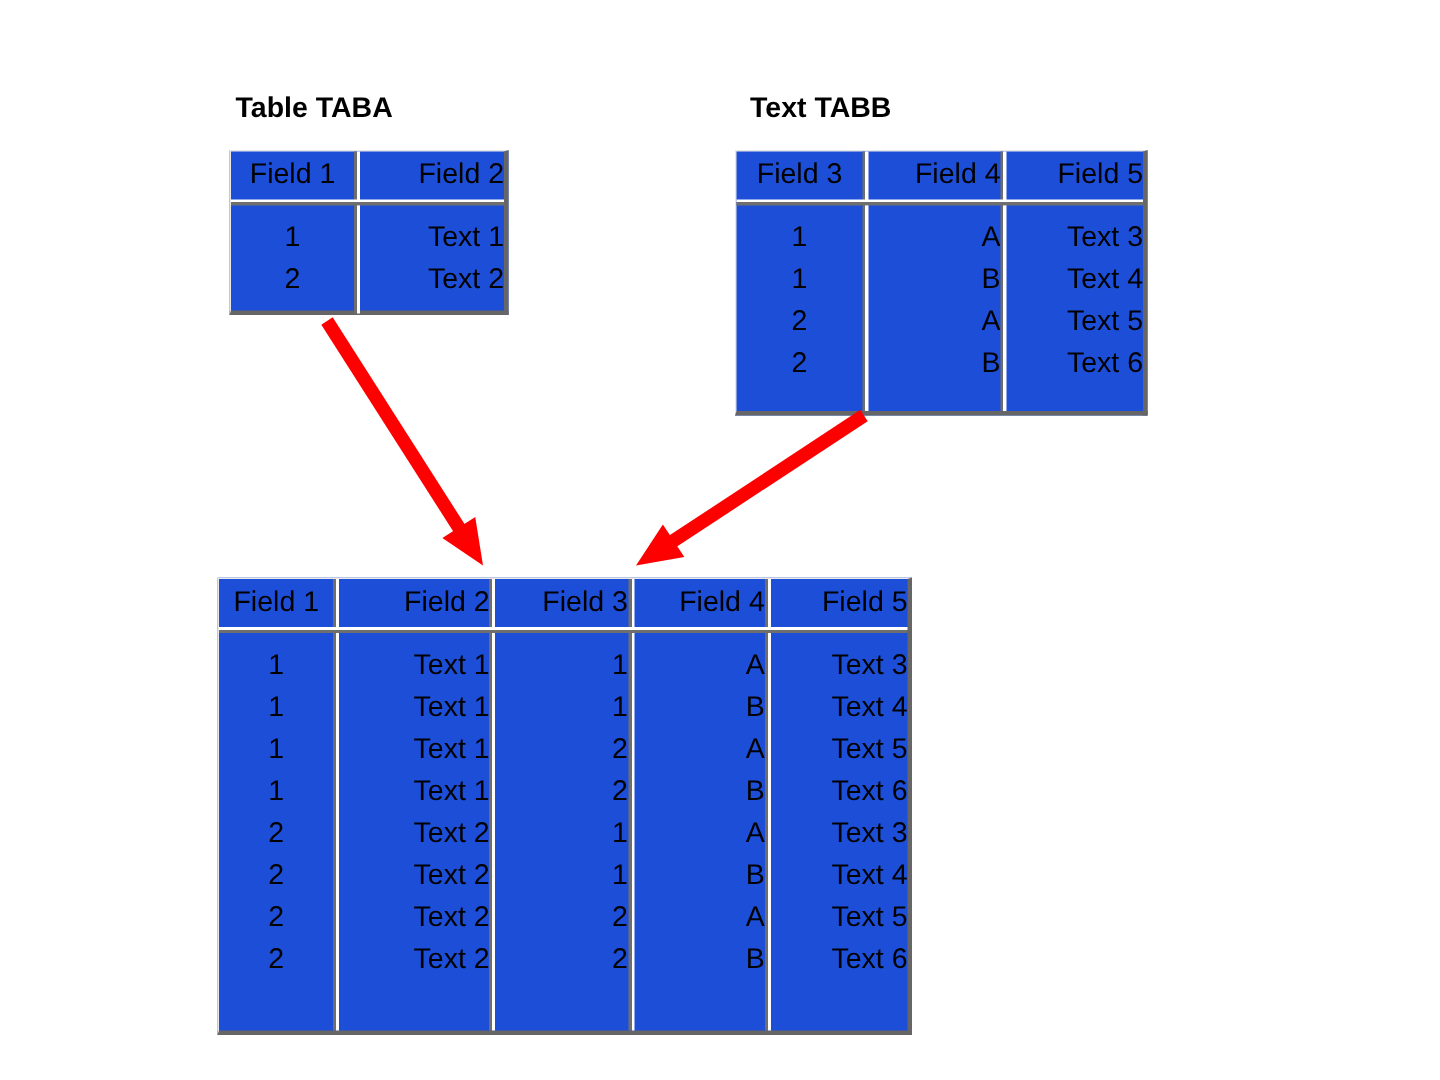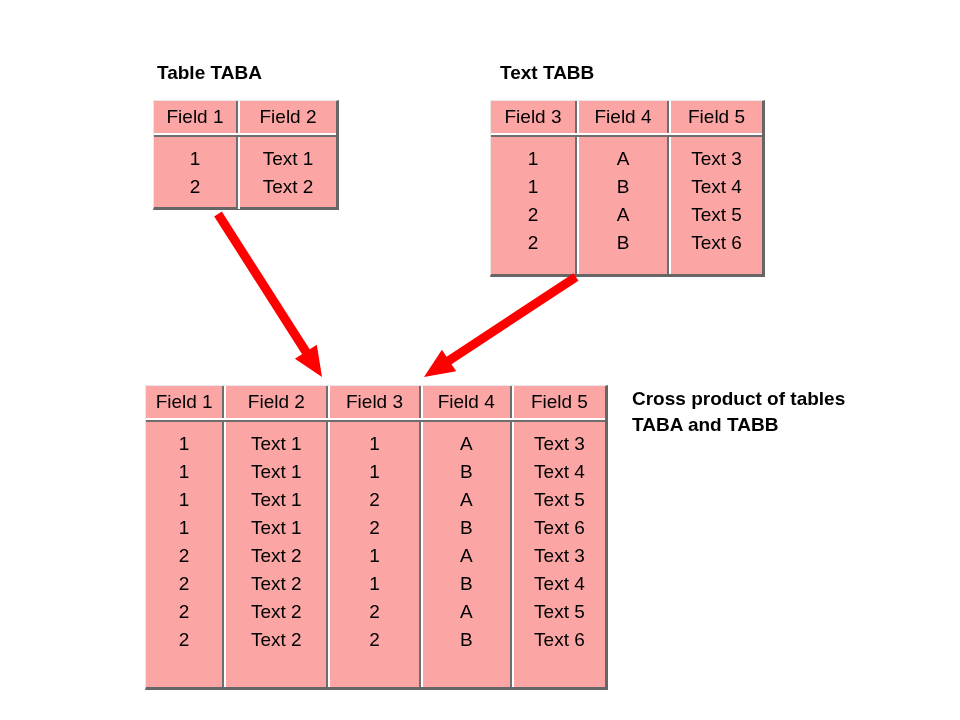--- a/index.html
+++ b/index.html
@@ -35,21 +35,21 @@
     font-size: 19px;
     font-weight: bold;
     color: #000000;
     line-height: 26px;
     white-space: pre-line;
   }
 
   
   .tbl {
     position: absolute;
-    background: #fca5a5;
+    background: #1d4ed8;
     border-top: 1px solid #e8e8e8;
     border-left: 1px solid #e8e8e8;
     border-right: 3px solid #666666;
     border-bottom: 3px solid #666666;
     box-sizing: border-box;
     display: flex;
     flex-direction: column;
   }
   .tbl-head {
     display: flex;
@@ -81,21 +81,21 @@
   
   .col + .col::before {
     content: "";
     position: absolute;
     left: -4px; top: 0; bottom: 0;
     width: 4px;
     background: linear-gradient(to right,
                  #6e6e6e 0px, #6e6e6e 2px,
                  #ffffff 2px, #ffffff 4px);
   }
-  .col + .col { margin-left: 4px; }
+  .col + .col { margin-left: 4px; align-items: flex-end; }
 
   .cell {
     font-family: "Liberation Sans", sans-serif;
     font-size: 19px;
     color: #000000;
     text-align: center;
     white-space: nowrap;
     overflow: hidden;
   }
   .head-cell {
@@ -247,22 +247,20 @@
         <div class="cell body-cell">Text 5</div>
         <div class="cell body-cell">Text 6</div>
         <div class="cell body-cell">Text 3</div>
         <div class="cell body-cell">Text 4</div>
         <div class="cell body-cell">Text 5</div>
         <div class="cell body-cell">Text 6</div>
       </div>
     </div>
   </div>
 
-  <div class="caption" style="left:632px; top:386px; width:300px;">Cross product of tables
-TABA and TABB</div>
 
   <svg class="arrow-layer" viewBox="0 0 960 720">
     <g id="arrows">
         <line x1="218" y1="214" x2="308.7681748321846" y2="356.2616586312124" stroke="#ff0000" stroke-width="9" stroke-linecap="butt"></line>
         <polygon points="322,377 294.90434175493084,358.70176772837283 316.8229139333243,344.7169118599501" fill="#ff0000"></polygon>
         <line x1="576" y1="277" x2="444.5512602232009" y2="363.4794340636836" stroke="#ff0000" stroke-width="9" stroke-linecap="butt"></line>
         <polygon points="424,377 441.9174979481266,349.65108288654045 456.2075269865098,371.37192702488295" fill="#ff0000"></polygon>
       </g>
   </svg>
 

